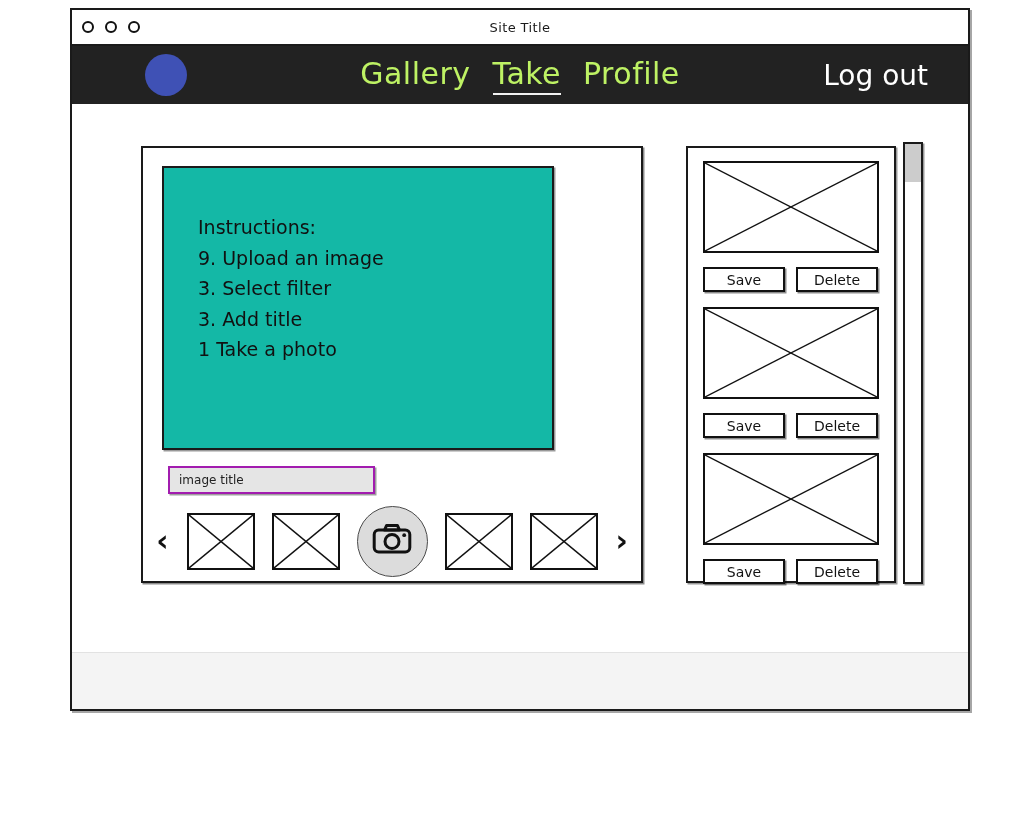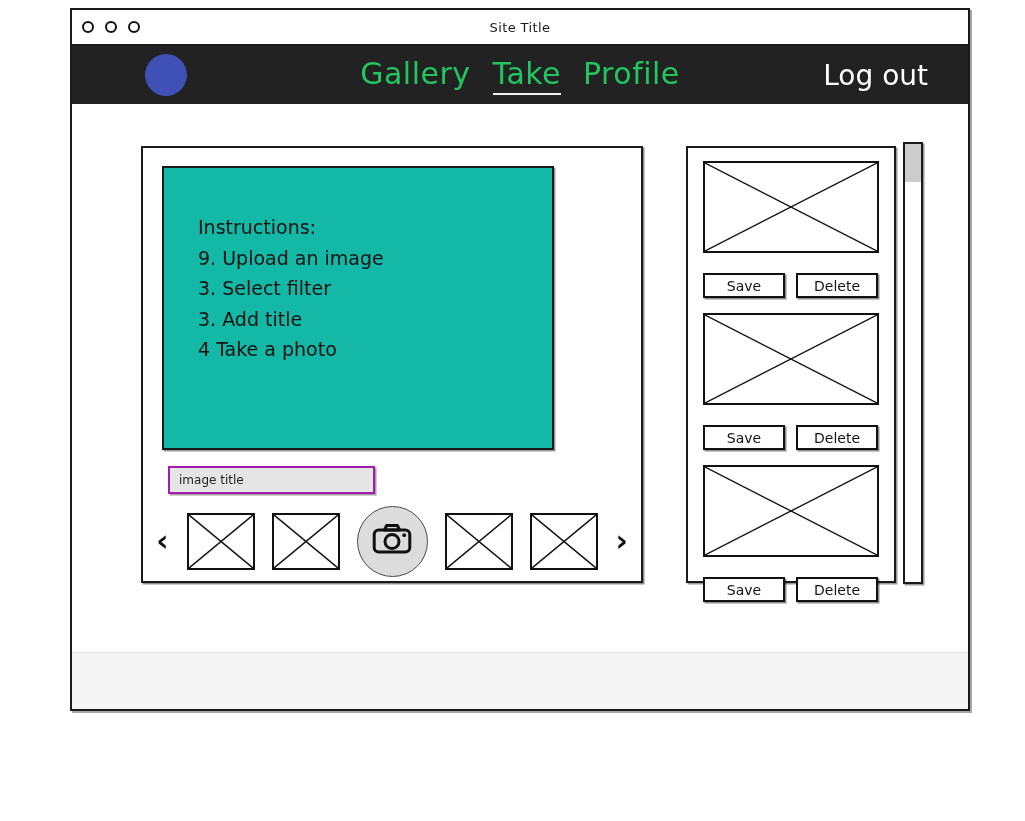--- a/index.html
+++ b/index.html
@@ -88,21 +88,21 @@
     right: 0;
     text-align: center;
     display: flex;
     justify-content: center;
     align-items: baseline;
     gap: 22px;
   }
   .nav-link {
     font-family: "DejaVu Sans", sans-serif;
     font-size: 30px;
-    color: #22c55e;
+    color: #bef264;
     letter-spacing: .5px;
     cursor: pointer;
     padding-bottom: 2px;
   }
   .nav-link.active {
     border-bottom: 2px solid #f2f2f2;
   }
   .logout {
     position: absolute;
     right: 40px;
@@ -259,21 +259,21 @@
     width: 176px;
     height: 92px;
     border: 2px solid #111111;
     box-sizing: border-box;
     background: #ffffff;
   }
   .gi-image svg { display: block; width: 100%; height: 100%; }
   .gi-buttons {
     display: flex;
     gap: 11px;
-    margin-top: 20px;
+    margin-top: 14px;
   }
   .wire-btn {
     width: 82px;
     height: 25px;
     border: 2px solid #111111;
     box-sizing: border-box;
     background: #ffffff;
     box-shadow: 1.5px 1.5px 0 rgba(0,0,0,0.45);
     display: flex;
     align-items: center;
@@ -334,21 +334,21 @@
     <div class="page-body">
 
       <div class="editor-panel">
 
         <div class="preview-box">
           <div class="instructions">
             <div class="instructions-line">Instructions:</div>
             <div class="instructions-line">9. Upload an image</div>
             <div class="instructions-line">3. Select filter</div>
             <div class="instructions-line">3. Add title</div>
-            <div class="instructions-line">4 Take a photo</div>
+            <div class="instructions-line">1 Take a photo</div>
           </div>
         </div>
 
         <div class="fields-row">
           <div class="wire-input title-field">image title</div>
         </div>
 
         <div class="filter-row">
           <span class="chev">‹</span>
 

